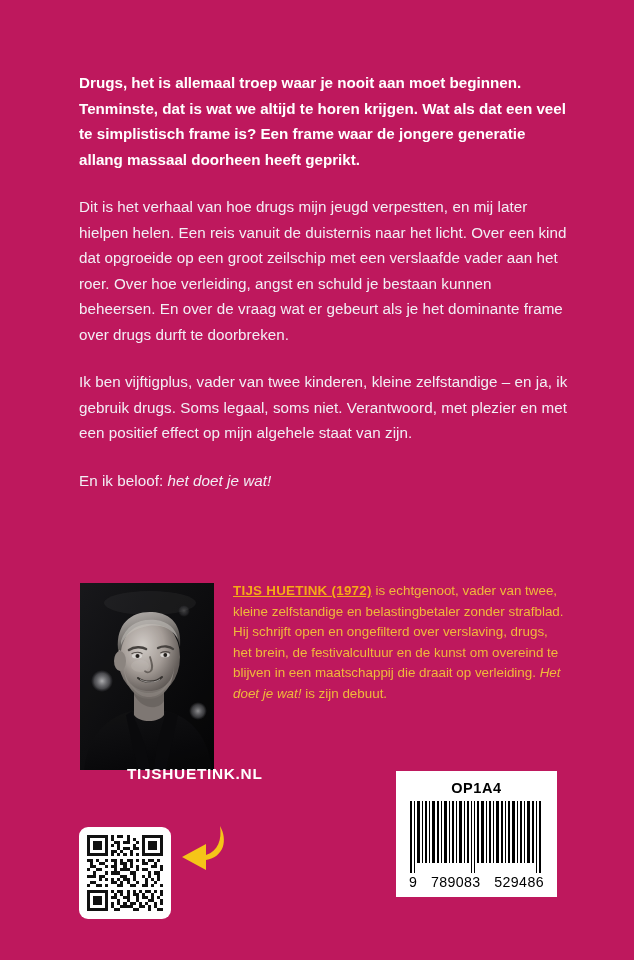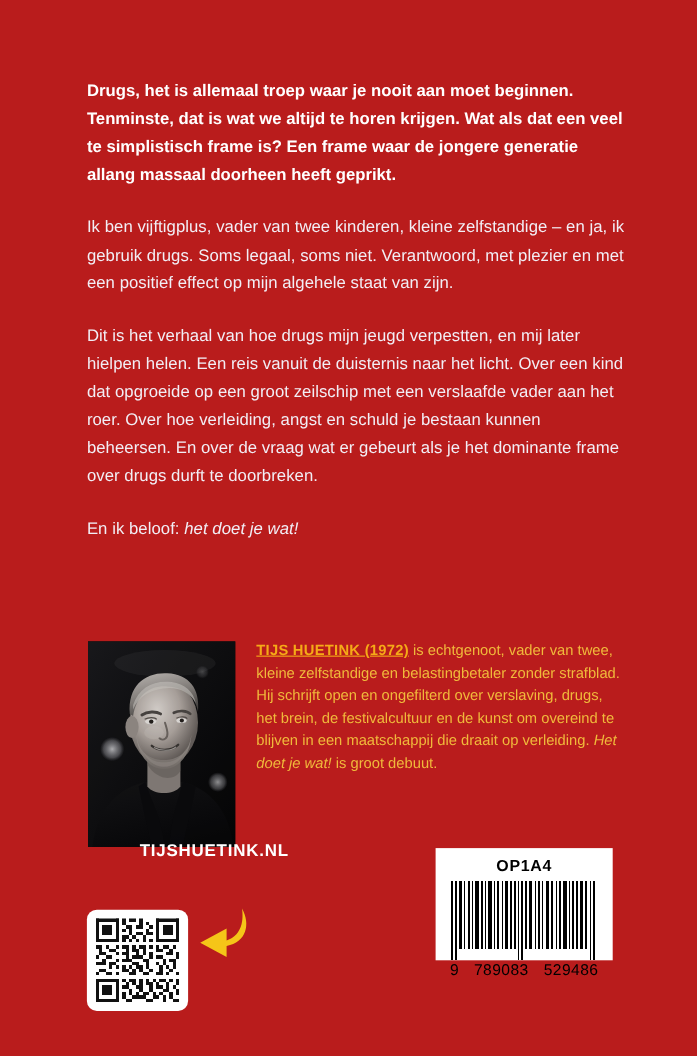--- a/index.html
+++ b/index.html
@@ -8,21 +8,21 @@
     background: #ffffff;
   }
   body {
     font-family: "Liberation Sans", sans-serif;
   }
 
   .cover {
     position: relative;
     width: 634px;
     height: 960px;
-    background: #b91c1c;
+    background: #be185d;
     overflow: hidden;
   }
 
   
   .blurb {
     position: absolute;
     left: 79px;
     top: 70px;
     width: 490px;
     color: #ffffff;
@@ -122,26 +122,25 @@
     height: 50px;
   }
   .qr-arrow svg { display:block; width:100%; height:100%; }
 
   
   .barcode-box {
     position: absolute;
     left: 396px;
     top: 771px;
     width: 161px;
-    height: 102px;
+    height: 126px;
     background: #ffffff;
     display: flex;
     flex-direction: column;
     align-items: center;
-    justify-content: space-between;
   }
   .barcode-label {
     margin-top: 9px;
     font-size: 14.5px;
     font-weight: bold;
     letter-spacing: 0.6px;
     color: #000000;
   }
   .barcode-bars {
     margin-top: 5px;
@@ -158,22 +157,22 @@
     justify-content: space-between;
   }
 </style>
 </head>
 <body>
 
 <div class="cover">
 
   <div class="blurb">
     <p class="lead">Drugs, het is allemaal troep waar je nooit aan moet beginnen. Tenminste, dat is wat we altijd te horen krijgen. Wat als dat een veel te simplistisch frame is? Een frame waar de jongere generatie allang massaal doorheen heeft geprikt.</p>
+    <p>Dit is het verhaal van hoe drugs mijn jeugd verpestten, en mij later hielpen helen. Een reis vanuit de duisternis naar het licht. Over een kind dat opgroeide op een groot zeilschip met een verslaafde vader aan het roer. Over hoe verleiding, angst en schuld je bestaan kunnen beheersen. En over de vraag wat er gebeurt als je het dominante frame over drugs durft te doorbreken.</p>
     <p>Ik ben vijftigplus, vader van twee kinderen, kleine zelfstandige – en ja, ik gebruik drugs. Soms legaal, soms niet. Verantwoord, met plezier en met een positief effect op mijn algehele staat van zijn.</p>
-    <p>Dit is het verhaal van hoe drugs mijn jeugd verpestten, en mij later hielpen helen. Een reis vanuit de duisternis naar het licht. Over een kind dat opgroeide op een groot zeilschip met een verslaafde vader aan het roer. Over hoe verleiding, angst en schuld je bestaan kunnen beheersen. En over de vraag wat er gebeurt als je het dominante frame over drugs durft te doorbreken.</p>
     <p class="promise"><span>En ik beloof: </span><em>het doet je wat!</em></p>
   </div>
 
   <div class="author-photo">
     <svg viewBox="0 0 134 187" preserveAspectRatio="xMidYMid slice" aria-hidden="true">
       <defs>
         <linearGradient id="bgDark" x1="0" y1="0" x2="1" y2="1">
           <stop offset="0%" stop-color="#1b1b1e"></stop>
           <stop offset="45%" stop-color="#101012"></stop>
           <stop offset="100%" stop-color="#050506"></stop>
@@ -242,21 +241,21 @@
       <path d="M58 95 C64 100 76 100 82 94" stroke="#3c3835" stroke-width="2.1" fill="none" stroke-linecap="round"></path>
       <path d="M60 96.5 C66 100 76 100 80 96" stroke="#efeae6" stroke-width="1" fill="none" opacity="0.6"></path>
 
       <ellipse cx="60" cy="83" rx="9" ry="6" fill="#e9e3de" opacity="0.18"></ellipse>
 
       <rect x="0" y="0" width="134" height="187" fill="#000000" opacity="0.1"></rect>
     </svg>
   </div>
 
   <div class="author-bio">
-    <span class="name">TIJS HUETINK (1972)</span><span> is echtgenoot, vader van twee, kleine zelfstandige en belastingbetaler zonder strafblad. Hij schrijft open en ongefilterd over verslaving, drugs, het brein, de festivalcultuur en de kunst om overeind te blijven in een maatschappij die draait op verleiding. </span><span class="title-italic">Het doet je wat!</span><span> is groot debuut.</span>
+    <span class="name">TIJS HUETINK (1972)</span><span> is echtgenoot, vader van twee, kleine zelfstandige en belastingbetaler zonder strafblad. Hij schrijft open en ongefilterd over verslaving, drugs, het brein, de festivalcultuur en de kunst om overeind te blijven in een maatschappij die draait op verleiding. </span><span class="title-italic">Het doet je wat!</span><span> is zijn debuut.</span>
   </div>
 
   <div class="site-url">TIJSHUETINK.NL</div>
 
   <div class="qr-box">
     <svg width="76" height="76" viewBox="0 0 25 25" shape-rendering="crispEdges" aria-hidden="true">
       <rect width="25" height="25" fill="#ffffff"></rect>
       <g fill="#111111">
 
         <rect x="0" y="0" width="7" height="1"></rect>

